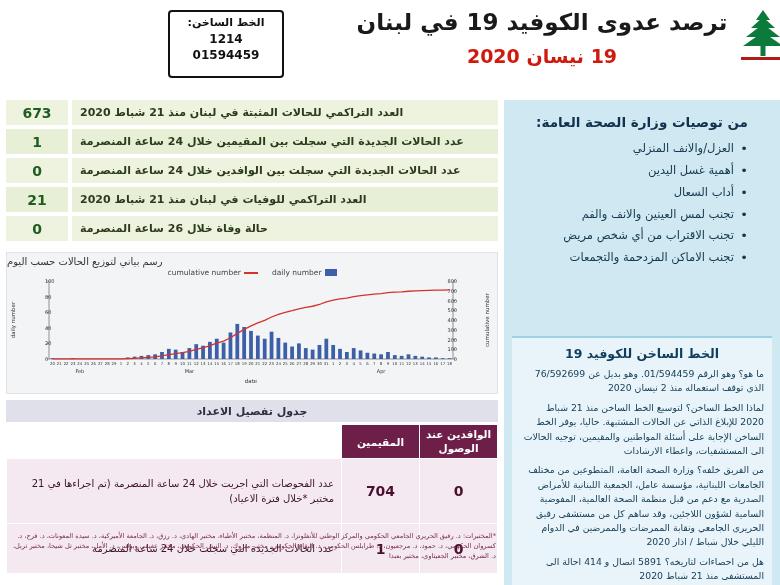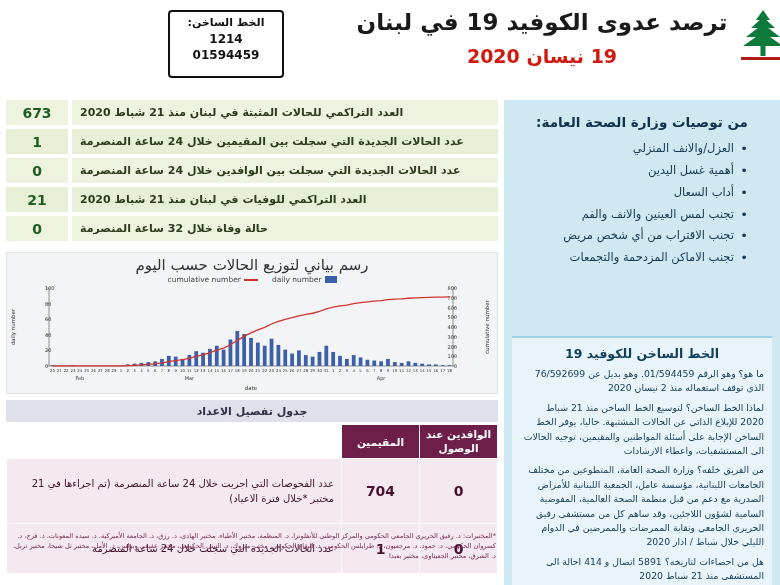--- a/index.html
+++ b/index.html
@@ -83,21 +83,21 @@
     width: 62px; margin-right: 4px; background:#eef3e0; color:#1f5c1f;
     font-size: 14px; font-weight: bold; display:flex; align-items:center; justify-content:center;
   }
   .stat-row.alt .stat-label, .stat-row.alt .stat-val { background:#e7f0d6; }
 
   
   .chart-card {
     position: absolute; right: 282px; top: 252px; width: 492px; height: 142px;
     background: #f3f4f6; border: 1px solid #e2e3e6;
   }
-  .chart-title { text-align:center; font-size: 15px; color:#333; padding-top: 3px; }
+  .chart-title { text-align:left; font-size: 10px; color:#333; padding-top: 3px; }
   .chart-legend { display:flex; justify-content:center; gap: 14px; font-size: 7.5px; color:#444; margin-top:1px; }
   .lg { display:flex; align-items:center; gap:3px; }
   .lg .sw { width: 12px; height: 7px; background:#3d5fa8; display:inline-block; }
   .lg .swl { width: 14px; height: 2px; background:#d4322c; display:inline-block; }
   .chart-area { position: relative; width: 492px; height: 108px; }
 
   
   .detail-head {
     position: absolute; right: 282px; top: 400px; width: 492px; height: 22px;
     background: #dfe0ea; color:#2d2d44; font-size: 11px; font-weight:bold;
@@ -193,21 +193,21 @@
     </div>
     <div class="stat-row">
       <div class="stat-label">عدد الحالات الجديدة التي سجلت بين الوافدين خلال 24 ساعة المنصرمة</div>
       <div class="stat-val">0</div>
     </div>
     <div class="stat-row alt">
       <div class="stat-label">العدد التراكمي للوفيات في لبنان منذ 21 شباط 2020</div>
       <div class="stat-val">21</div>
     </div>
     <div class="stat-row">
-      <div class="stat-label">حالة وفاة خلال 32 ساعة المنصرمة</div>
+      <div class="stat-label">حالة وفاة خلال 26 ساعة المنصرمة</div>
       <div class="stat-val">0</div>
     </div>
   </div>
 
   <div class="chart-card">
     <div class="chart-title">رسم بياني لتوزيع الحالات حسب اليوم</div>
     <div class="chart-legend">
       <span class="lg">
         <span class="sw"></span>
         <span>daily number</span>

